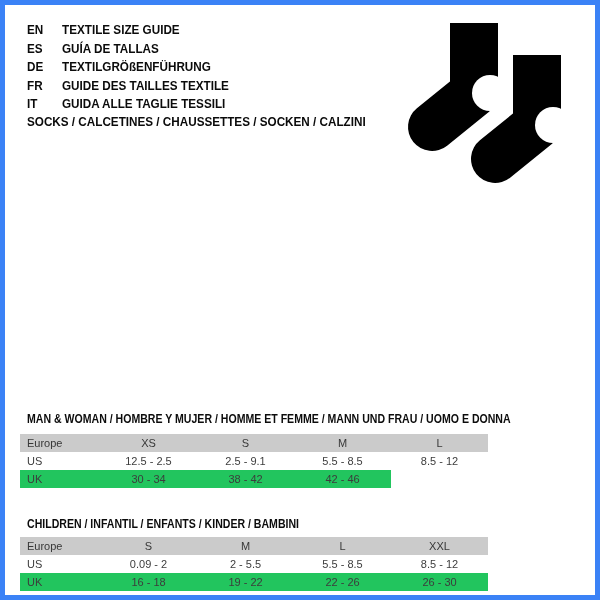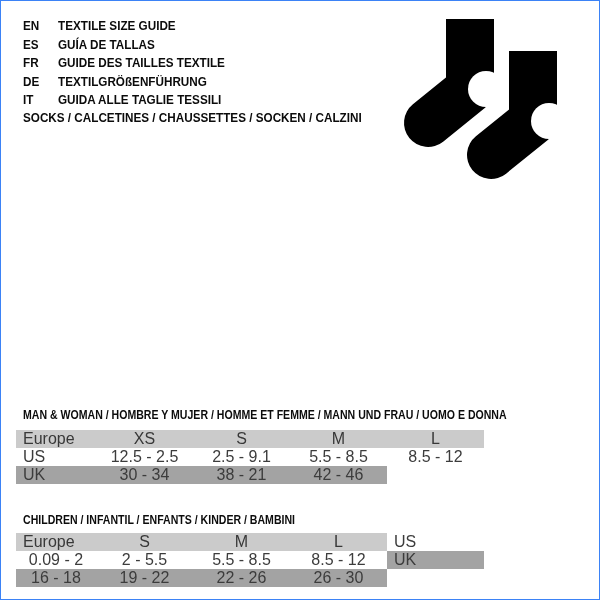--- a/index.html
+++ b/index.html
@@ -1,18 +1,18 @@
 <!DOCTYPE html>
 <html><head>
 <meta charset="utf-8">
 <style>
   html,body{margin:0;padding:0;background:#fff;}
   .canvas{
     position:relative;width:600px;height:600px;background:#ffffff;
-    box-sizing:border-box;border:1px solid #3b82f6;overflow:hidden;
+    box-sizing:border-box;border:5px solid #3b82f6;overflow:hidden;
     font-family:"Liberation Sans","DejaVu Sans",sans-serif;
   }
   
   .lang-list{position:absolute;left:22px;top:16px;}
   .lang-row{display:flex;height:18.5px;line-height:18.5px;}
   .lang-row .code{width:35px;font-weight:bold;font-size:13px;color:#0b0b0b;
     transform:scaleX(.9);transform-origin:0 50%;}
   .lang-row .lbl{font-weight:bold;font-size:13px;color:#0b0b0b;white-space:nowrap;
     transform:scaleX(.9);transform-origin:0 50%;}
   .category-line{position:absolute;left:22px;top:109px;font-weight:bold;font-size:13px;
@@ -21,47 +21,47 @@
   .socks{position:absolute;left:380px;top:10px;}
   
   .tbl-title{position:absolute;left:22px;font-weight:bold;font-size:12px;line-height:14px;
     color:#0c0c0c;white-space:nowrap;transform:scaleX(.88);transform-origin:0 50%;}
   #title-mw{top:407px;}
   #title-ch{top:512px;}
   .size-grid{position:absolute;left:15px;width:468px;display:grid;
     grid-template-columns:80px 1fr 1fr 1fr 1fr;}
   #grid-mw{top:429px;}
   #grid-ch{top:532px;}
-  .cell{height:18px;line-height:18px;font-size:16px;color:#3c3c3c;text-align:center;
+  .cell{height:18px;line-height:18px;font-size:11px;color:#3c3c3c;text-align:center;
     white-space:nowrap;overflow:hidden;}
   .cell.first{text-align:left;padding-left:7px;}
   .hd{background:#cbcbcb;color:#383838;text-align:center;}
-  .alt{background:#a3a3a3;}
+  .alt{background:#22c55e;}
 </style>
 </head>
 <body>
 
 <div class="canvas">
 
   <div class="lang-list">
     <div class="lang-row">
       <span class="code">EN</span>
       <span class="lbl">TEXTILE SIZE GUIDE</span>
     </div>
     <div class="lang-row">
       <span class="code">ES</span>
       <span class="lbl">GUÍA DE TALLAS</span>
     </div>
     <div class="lang-row">
+      <span class="code">DE</span>
+      <span class="lbl">TEXTILGRÖßENFÜHRUNG</span>
+    </div>
+    <div class="lang-row">
       <span class="code">FR</span>
       <span class="lbl">GUIDE DES TAILLES TEXTILE</span>
-    </div>
-    <div class="lang-row">
-      <span class="code">DE</span>
-      <span class="lbl">TEXTILGRÖßENFÜHRUNG</span>
     </div>
     <div class="lang-row">
       <span class="code">IT</span>
       <span class="lbl">GUIDA ALLE TAGLIE TESSILI</span>
     </div>
   </div>
 
   <div class="category-line">SOCKS / CALCETINES / CHAUSSETTES / SOCKEN / CALZINI</div>
 
   <svg class="socks" width="190" height="180" viewBox="0 0 190 180" aria-hidden="true">
@@ -86,30 +86,31 @@
     <div class="cell hd">L</div>
 
     <div class="cell first">US</div>
     <div class="cell">12.5 - 2.5</div>
     <div class="cell">2.5 - 9.1</div>
     <div class="cell">5.5 - 8.5</div>
     <div class="cell">8.5 - 12</div>
 
     <div class="cell alt first">UK</div>
     <div class="cell alt">30 - 34</div>
-    <div class="cell alt">38 - 21</div>
+    <div class="cell alt">38 - 42</div>
     <div class="cell alt">42 - 46</div>
   </div>
 
   <div id="title-ch" class="tbl-title">CHILDREN / INFANTIL / ENFANTS / KINDER / BAMBINI</div>
   <div id="grid-ch" class="size-grid">
     <div class="cell hd first">Europe</div>
     <div class="cell hd">S</div>
     <div class="cell hd">M</div>
     <div class="cell hd">L</div>
+    <div class="cell hd">XXL</div>
 
     <div class="cell first">US</div>
     <div class="cell">0.09 - 2</div>
     <div class="cell">2 - 5.5</div>
     <div class="cell">5.5 - 8.5</div>
     <div class="cell">8.5 - 12</div>
 
     <div class="cell alt first">UK</div>
     <div class="cell alt">16 - 18</div>
     <div class="cell alt">19 - 22</div>

